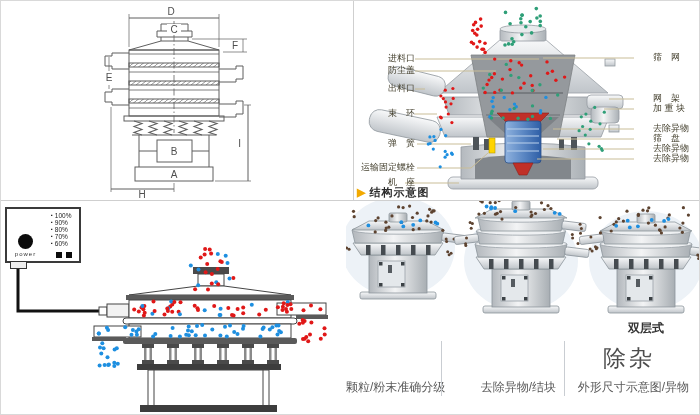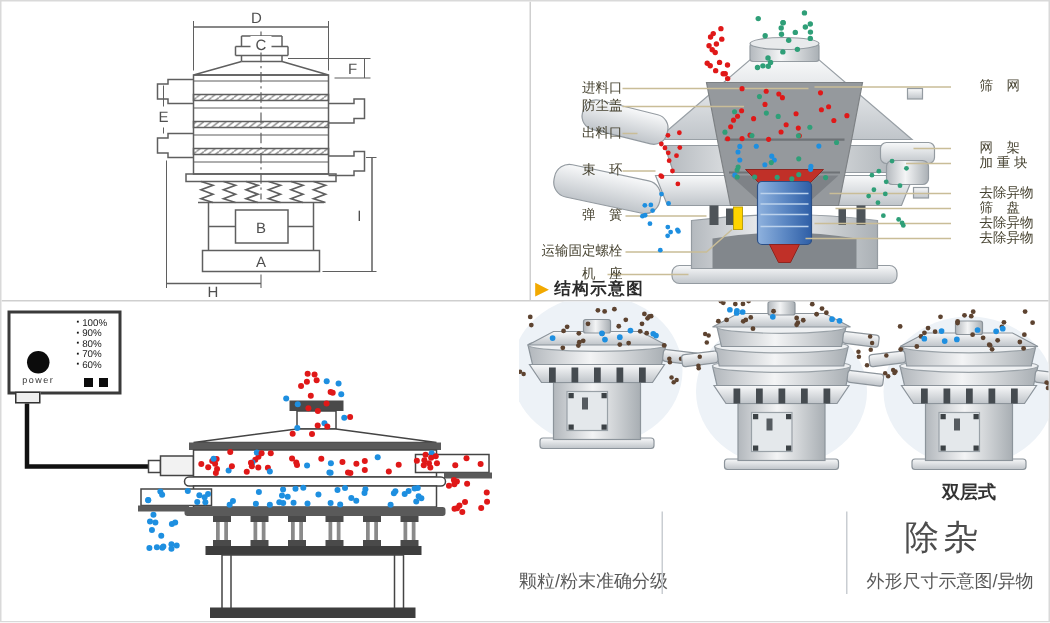--- a/index.html
+++ b/index.html
@@ -766,18 +766,19 @@
           <circle cx="357.7" cy="39.1" r="1.5" fill="#5d4330"></circle>
           <circle cx="352.6" cy="57.6" r="1.5" fill="#5d4330"></circle>
           <circle cx="352.9" cy="54.6" r="1.5" fill="#5d4330"></circle>
           <circle cx="361.0" cy="39.4" r="1.5" fill="#5d4330"></circle>
           <circle cx="357.6" cy="42.8" r="1.5" fill="#5d4330"></circle>
         </g>
     </svg>
     <div class="tname" style="left:260px;top:119px">双层式</div>
     <div class="tfunc" style="left:233px;top:142px">除杂</div>
     <div class="tdesc" style="left:0px;width:90px;top:178px">颗粒/粉末准确分级</div>
+    <div class="tdesc" style="left:110px;width:100px;top:178px">去除异物/结块</div>
     <div class="tdesc" style="left:223px;width:120px;top:178px">外形尺寸示意图/异物</div>
     <div class="tdivider" style="left:95px"></div>
     <div class="tdivider" style="left:218px"></div>
   </div>
 
 </div>
 
 </body></html>

